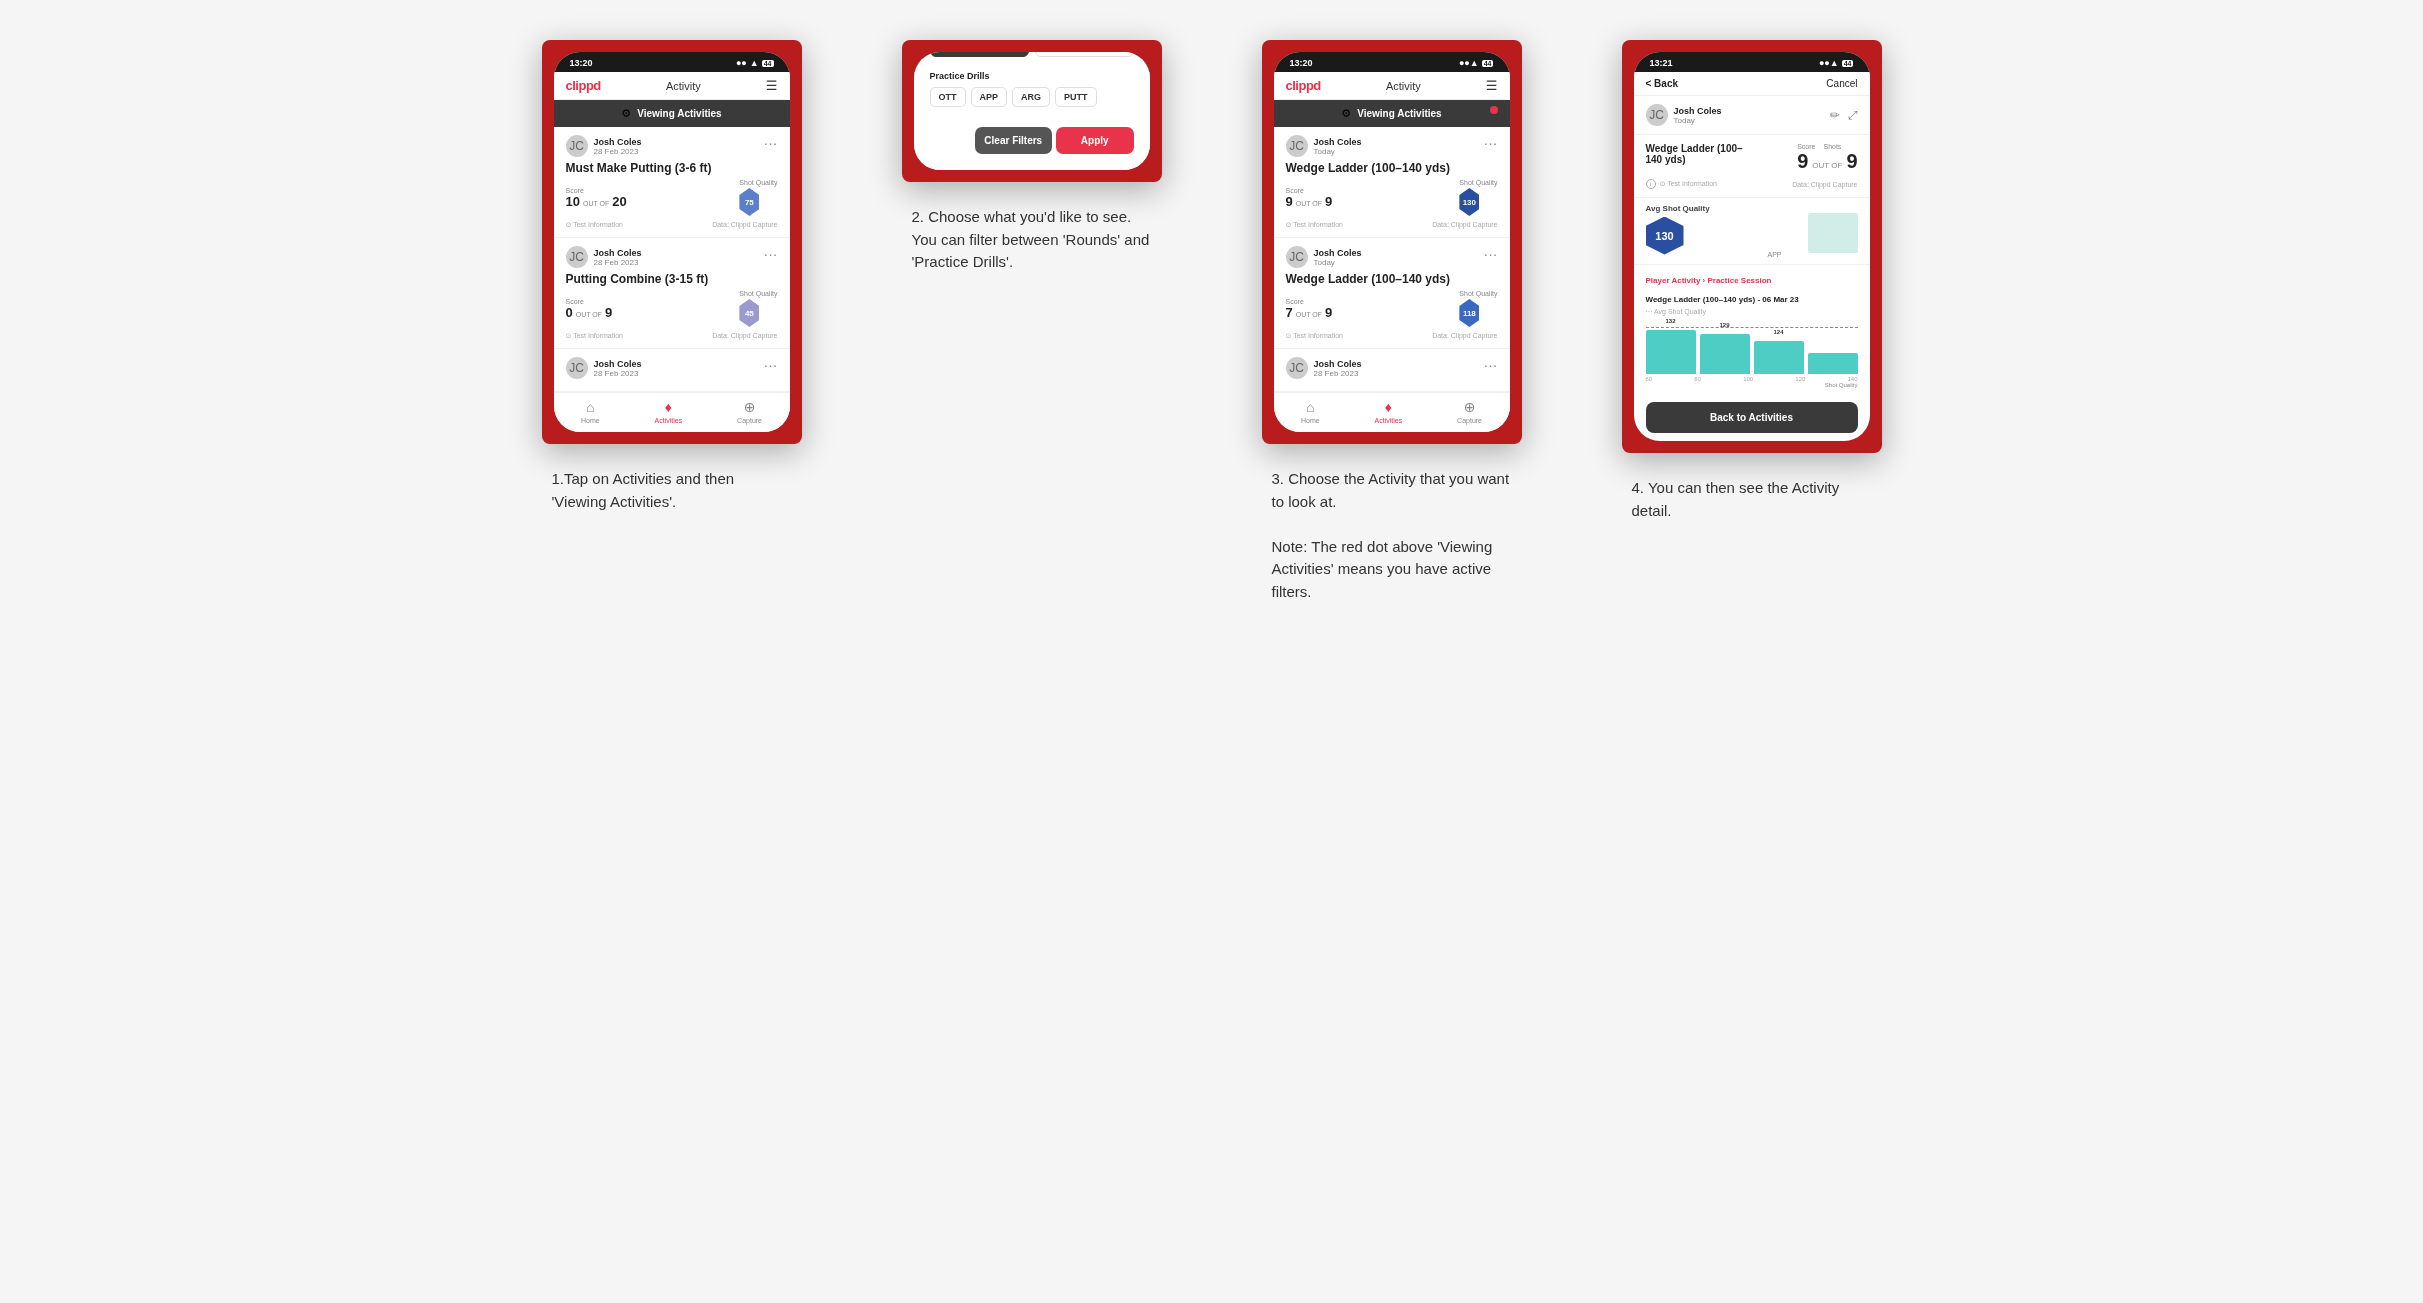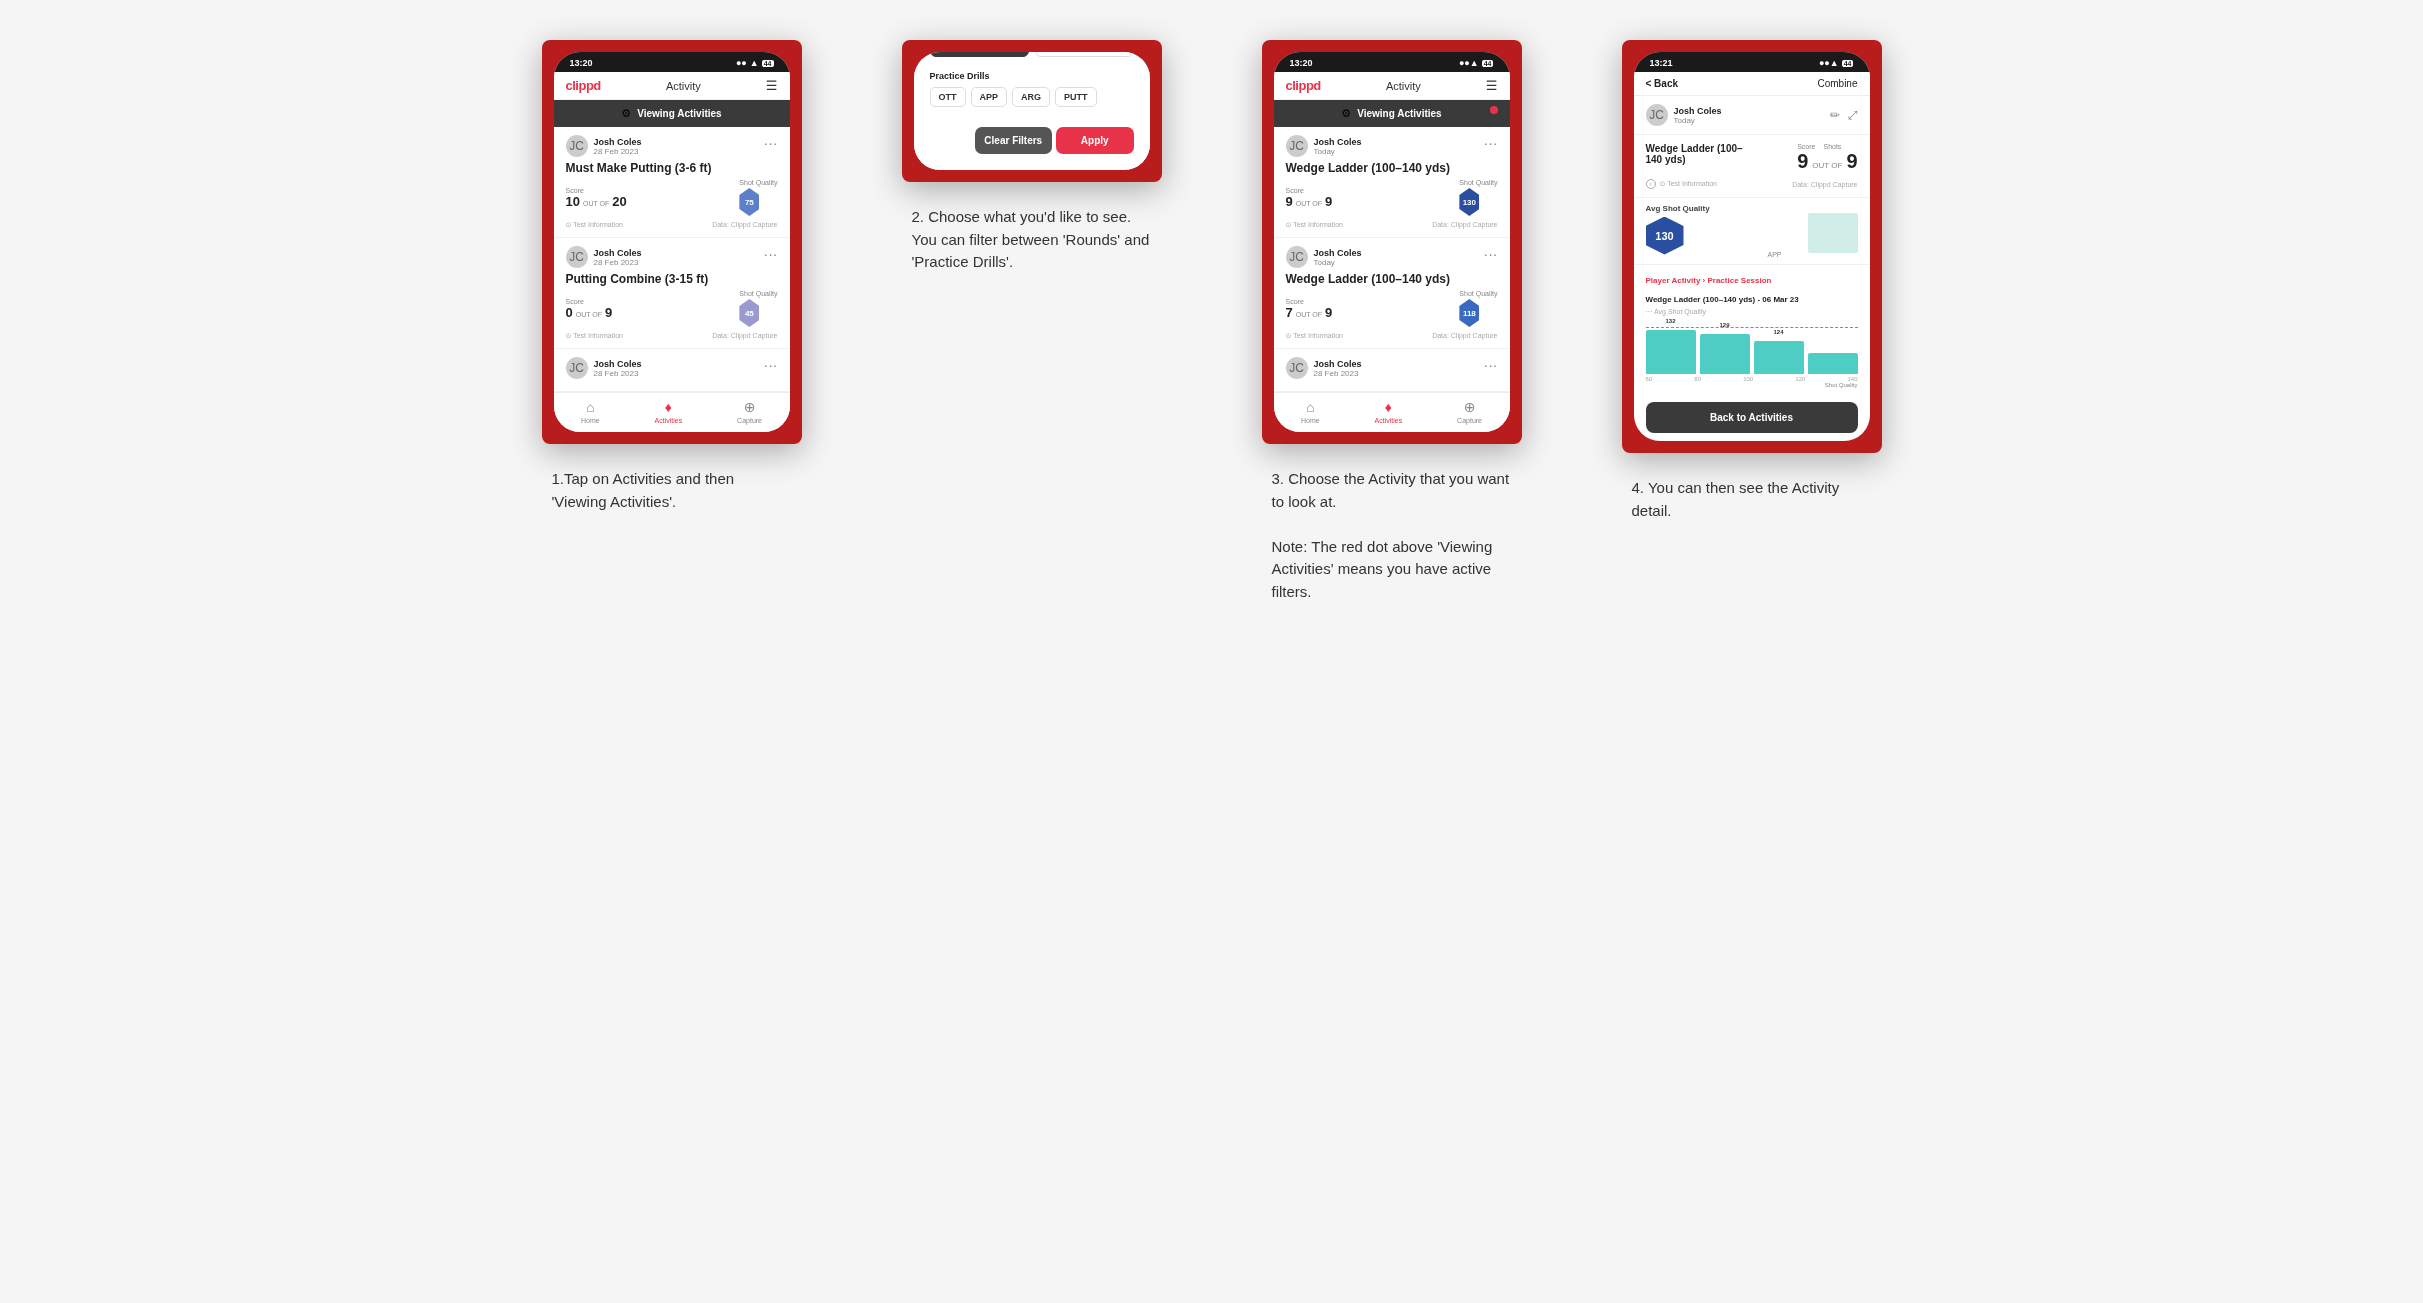--- a/index.html
+++ b/index.html
@@ -741,21 +741,21 @@
           <span>13:21</span>
           <div style="width:60px;height:10px;background:#1a1a1a;border-radius:0 0 8px 8px;margin-top:-6px;"></div>
           <div class="status-icons">
             <span>●●▲</span>
             <span style="background:#fff;color:#1a1a1a;border-radius:2px;padding:0 2px;font-size:7px;">44</span>
           </div>
         </div>
 
         <div class="detail-header">
           <span style="font-size:10px;font-weight:600;color:#222;">&lt; Back</span>
-          <span style="font-size:10px;color:#222;">Combine</span>
+          <span style="font-size:10px;color:#222;">Cancel</span>
         </div>
 
         <div class="detail-user-section">
           <div class="card-user-row">
             <div class="avatar-circle">JC</div>
             <div class="user-info">
               <div class="user-name">Josh Coles</div>
               <div class="user-date">Today</div>
             </div>
           </div>

